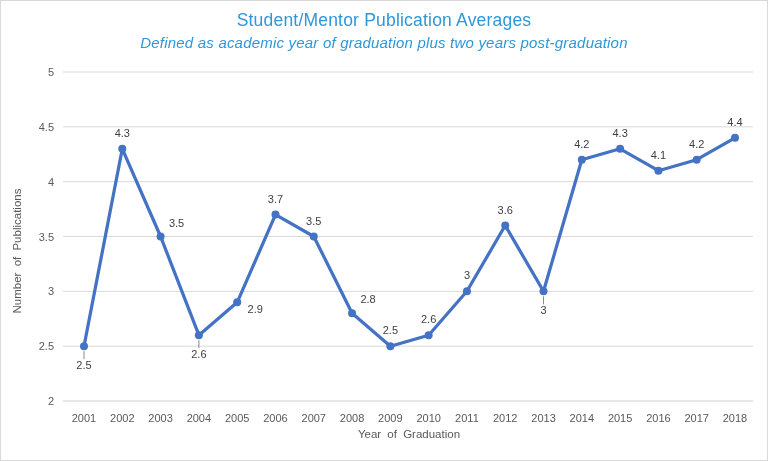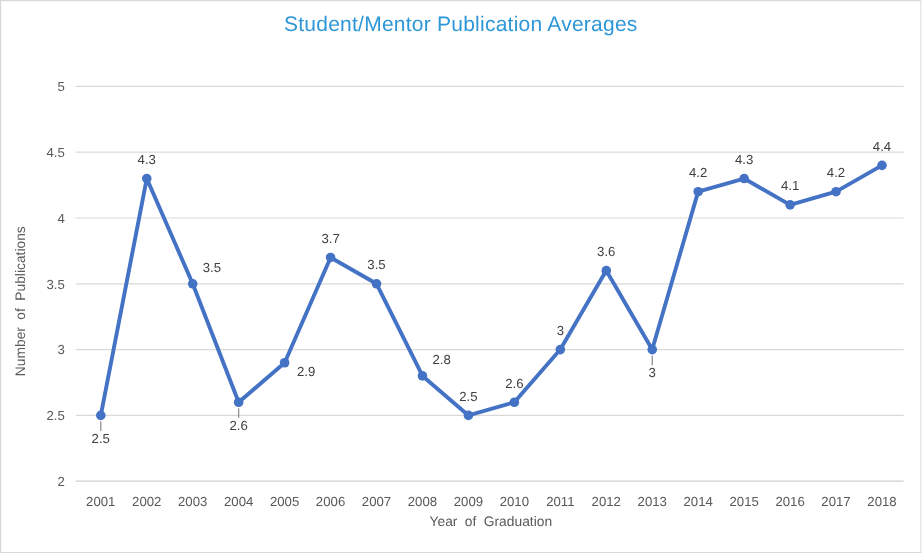--- a/index.html
+++ b/index.html
@@ -29,20 +29,21 @@
   .ytick{font-size:11px;}
   .xtick{font-size:11px;}
   .axis-title{font-size:11.5px;word-spacing:3px;}
   .dlabel{font-size:11px;}
 </style>
 </head>
 <body>
 
 <div class="chart-frame">
   <div class="chart-title" style="color: rgb(46, 151, 216);">Student/Mentor Publication Averages</div>
+  <div class="chart-subtitle" style="color: rgb(46, 151, 216);">Defined as academic year of graduation plus two years post-graduation</div>
   <svg width="766" height="459" viewBox="0 0 766 459">
     <g id="grid-g">
         <line x1="62" x2="752" y1="71" y2="71" stroke="#D9D9D9" stroke-width="1"></line>
         <line x1="62" x2="752" y1="125.83333333333331" y2="125.83333333333331" stroke="#D9D9D9" stroke-width="1"></line>
         <line x1="62" x2="752" y1="180.66666666666669" y2="180.66666666666669" stroke="#D9D9D9" stroke-width="1"></line>
         <line x1="62" x2="752" y1="235.5" y2="235.5" stroke="#D9D9D9" stroke-width="1"></line>
         <line x1="62" x2="752" y1="290.33333333333337" y2="290.33333333333337" stroke="#D9D9D9" stroke-width="1"></line>
         <line x1="62" x2="752" y1="345.1666666666667" y2="345.1666666666667" stroke="#D9D9D9" stroke-width="1"></line>
         <line x1="62" x2="752" y1="400" y2="400" stroke="#D0D0D0" stroke-width="1"></line>
       </g>

